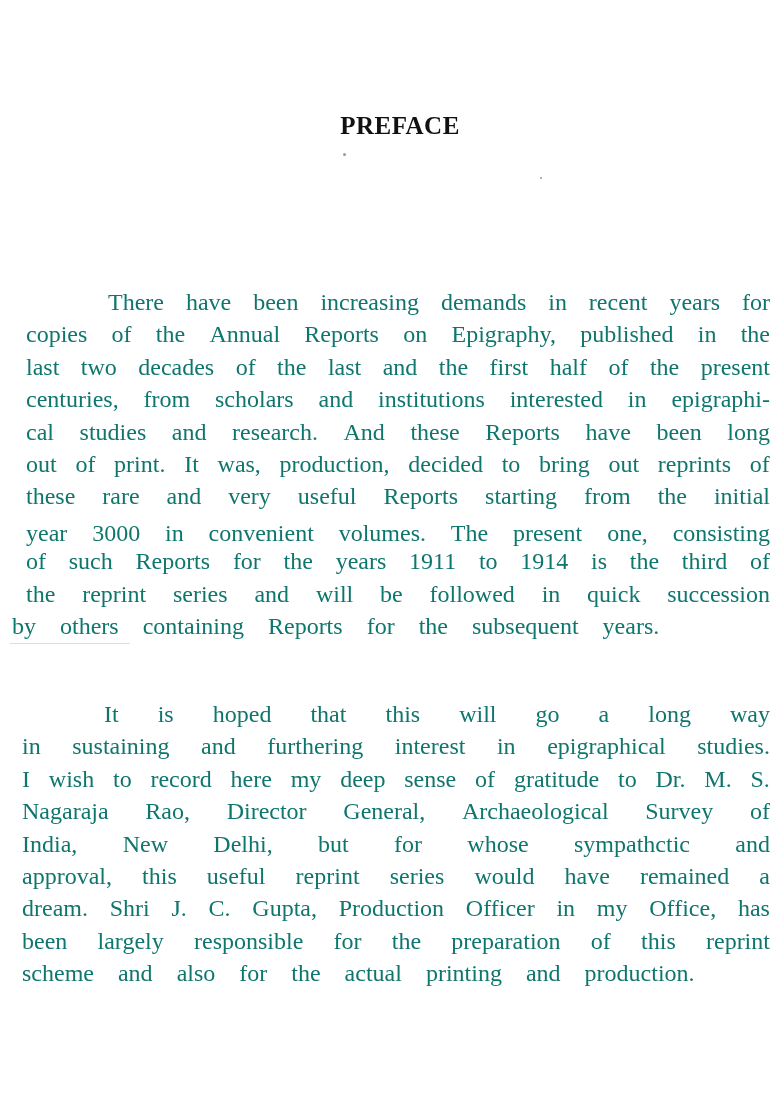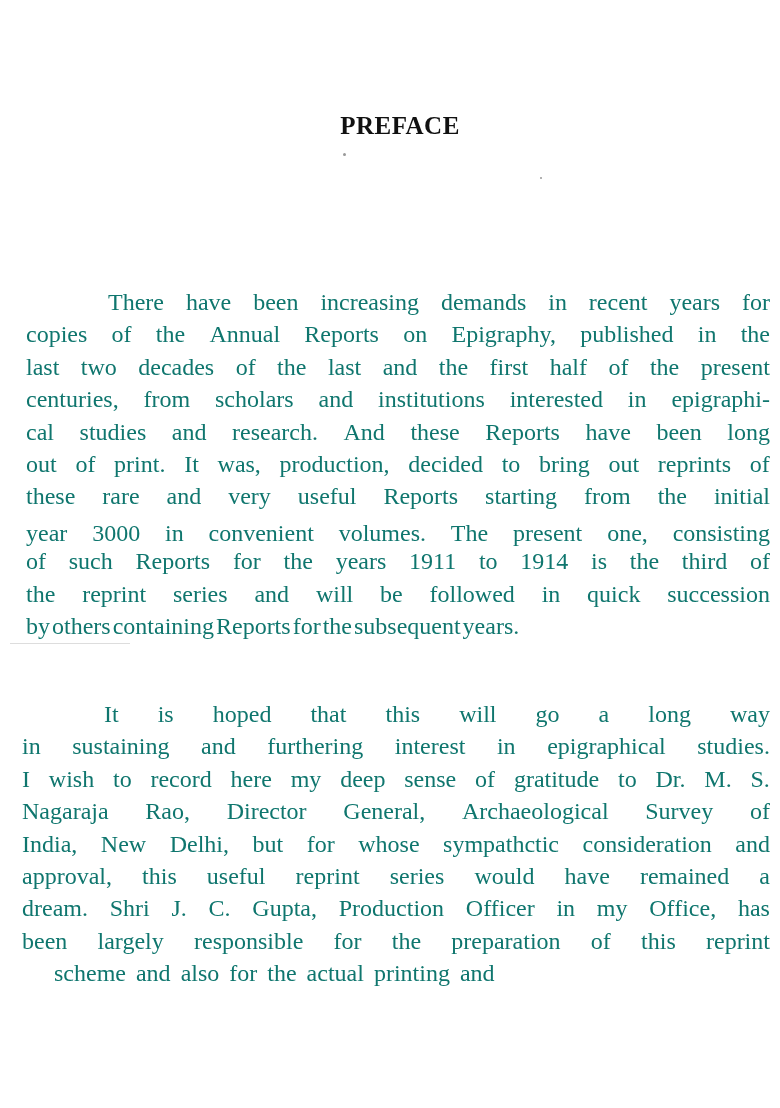--- a/index.html
+++ b/index.html
@@ -147,21 +147,21 @@
       <span>reprint</span>
       <span>series</span>
       <span>and</span>
       <span>will</span>
       <span>be</span>
       <span>followed</span>
       <span>in</span>
       <span>quick</span>
       <span>succession</span>
     </div>
-    <div class="line" style="top: 610px; left: 26px; justify-content: flex-start; gap: 2px;">
+    <div class="line" style="top: 610px; left: 12px; justify-content: flex-start; gap: 24px;">
       <span>by</span>
       <span>others</span>
       <span>containing</span>
       <span>Reports</span>
       <span>for</span>
       <span>the</span>
       <span>subsequent</span>
       <span>years.</span>
     </div>
   </div>
@@ -214,21 +214,20 @@
       <span>of</span>
     </div>
     <div class="line" style="top: 827.6px; left: 22px; width: 748px;">
       <span>India,</span>
       <span>New</span>
       <span>Delhi,</span>
       <span>but</span>
       <span>for</span>
       <span>whose</span>
       <span>sympathctic</span>
-      <span>consideration</span>
       <span>and</span>
     </div>
     <div class="line" style="top: 860px; left: 22px; width: 748px; text-align: right;">
       <span>approval,</span>
       <span>this</span>
       <span>useful</span>
       <span>reprint</span>
       <span>series</span>
       <span>would</span>
       <span>have</span>
@@ -252,23 +251,24 @@
       <span>been</span>
       <span>largely</span>
       <span>responsible</span>
       <span>for</span>
       <span>the</span>
       <span>preparation</span>
       <span>of</span>
       <span>this</span>
       <span>reprint</span>
     </div>
-    <div class="line" style="top: 957.2px; left: 22px; justify-content: flex-start; gap: 10px; margin-left: 32px;">
+    <div class="line" style="top: 957.2px; left: 22px; justify-content: flex-start; gap: 24px;">
       <span>scheme</span>
       <span>and</span>
       <span>also</span>
       <span>for</span>
       <span>the</span>
       <span>actual</span>
       <span>printing</span>
       <span>and</span>
+      <span>production.</span>
     </div>
   </div>
 
 </body></html>

